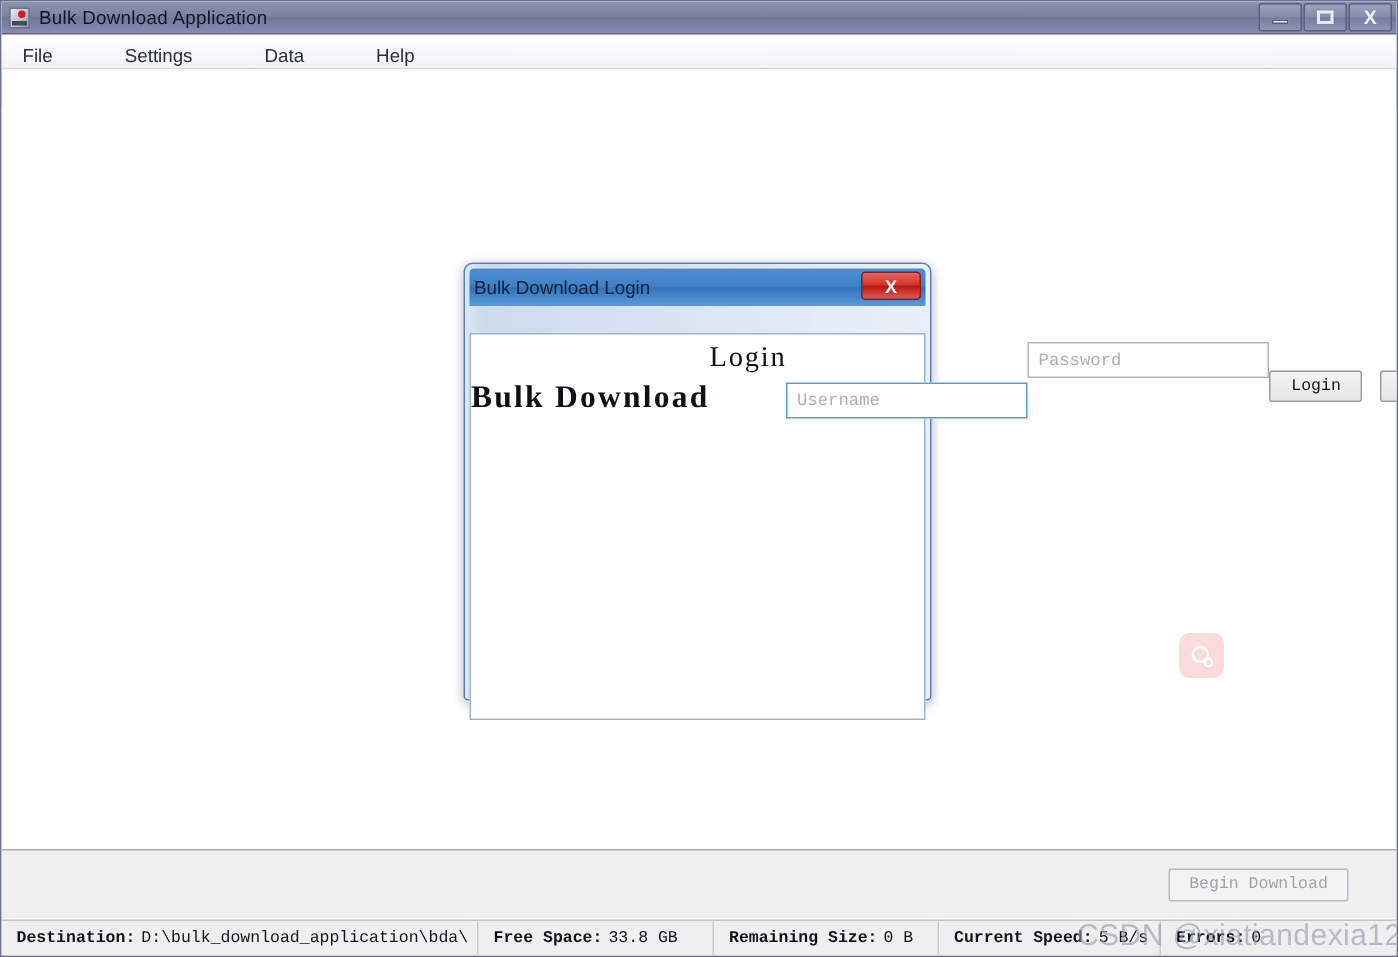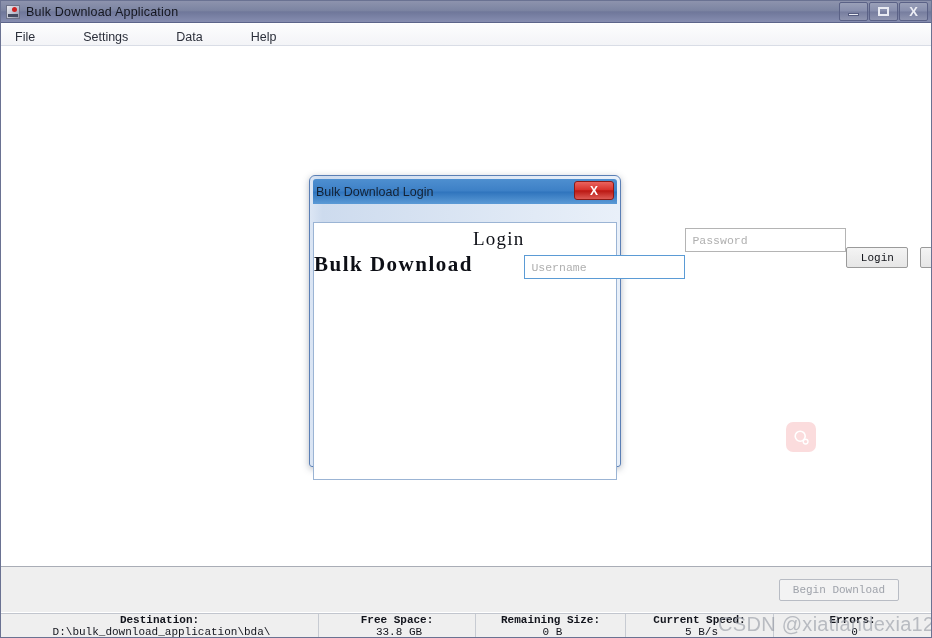--- a/index.html
+++ b/index.html
@@ -177,21 +177,20 @@
   .status-cell {
     display: flex;
     align-items: center;
     padding: 0 10px;
     border-right: 1px solid #c7cbd2;
     font-family: "Liberation Mono", monospace;
     font-size: 11px;
     color: #12141c;
     white-space: nowrap;
     overflow: hidden;
-    flex-direction: column;
   }
   .status-cell:last-child { border-right: none; }
   .status-cell .lbl { font-weight: bold; }
   .status-cell .val { font-weight: normal; margin-left: 4px; }
 
   
   .search-float {
     position: absolute;
     left: 785px; top: 421px;
     width: 30px; height: 30px;

